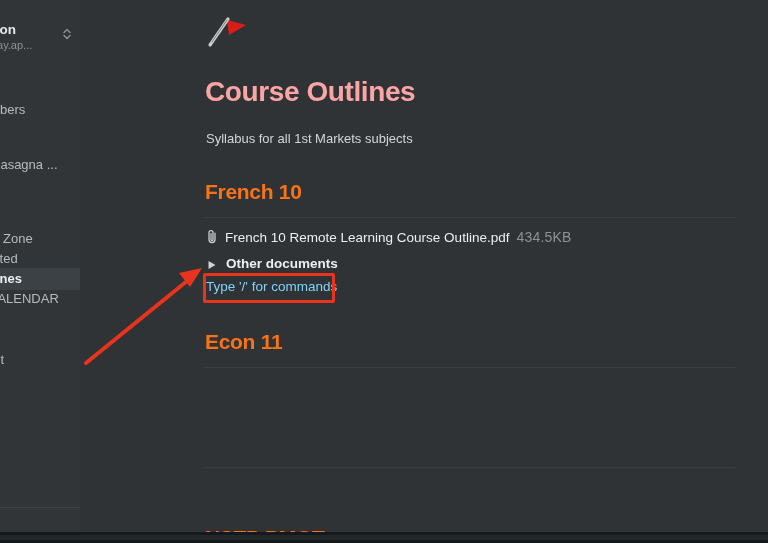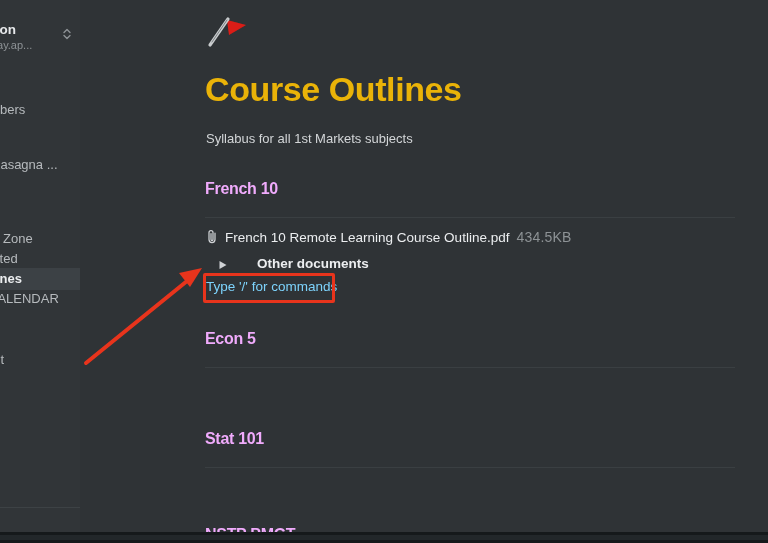--- a/index.html
+++ b/index.html
@@ -109,40 +109,40 @@
     position: absolute;
     left: 124px;
     top: 12px;
     width: 46px;
     height: 40px;
   }
 
   .page-title {
     position: absolute;
     left: 125px;
-    top: 70px;
-    font-size: 34px;
+    top: 76px;
+    font-size: 28px;
     font-weight: bold;
     letter-spacing: -0.4px;
-    color: #eab308;
+    color: #fca5a5;
   }
   .page-subtitle {
     position: absolute;
     left: 126px;
     top: 131px;
     font-size: 13px;
     color: #d3d6d8;
   }
   .sec-heading {
     position: absolute;
     left: 125px;
-    font-size: 16px;
+    font-size: 21px;
     font-weight: bold;
     letter-spacing: -0.3px;
-    color: #f0abfc;
+    color: #f97316;
     white-space: nowrap;
   }
   .sec-rule {
     position: absolute;
     left: 125px;
     width: 530px;
     height: 1px;
     background: #3a3f42;
   }
   .attachment {
@@ -165,24 +165,23 @@
   }
   .att-size {
     font-size: 14px;
     color: #8d9295;
     margin-left: 7px;
     letter-spacing: 0.2px;
   }
 
   .toggle-row {
     position: absolute;
-    left: 138px;
+    left: 127px;
     display: flex;
     white-space: nowrap;
-    gap: 20px;
   }
   .toggle-tri {
     width: 10px;
     height: 10px;
     margin-right: 9px;
     color: #cfd2d5;
   }
   .toggle-label {
     font-size: 13.5px;
     font-weight: bold;
@@ -308,24 +307,23 @@
       <span class="toggle-tri">
         <svg width="10" height="10" viewBox="0 0 10 10">
             <polygon points="1.5,1 8.5,5 1.5,9" fill="currentColor"></polygon>
           </svg>
       </span>
       <span class="toggle-label">Other documents</span>
     </div>
 
     <div class="command-line">Type '/' for commands</div>
 
-    <div class="sec-heading" style="top:330px">Econ 5</div>
+    <div class="sec-heading" style="top:330px">Econ 11</div>
     <div class="sec-rule" style="top:367px"></div>
 
-    <div class="sec-heading" style="top:430px">Stat 101</div>
     <div class="sec-rule" style="top:467px"></div>
 
     <div class="sec-heading" style="top:526px">NSTP PMGT</div>
   </div>
 
   <div class="annot-box"></div>
   <svg class="annot-arrow" viewBox="0 0 130 115">
     <line x1="6" y1="108" x2="112" y2="22" stroke="#e8341c" stroke-width="4" stroke-linecap="round"></line>
     <polygon points="122,13 99,18 110,32" fill="#e8341c"></polygon>
   </svg>

